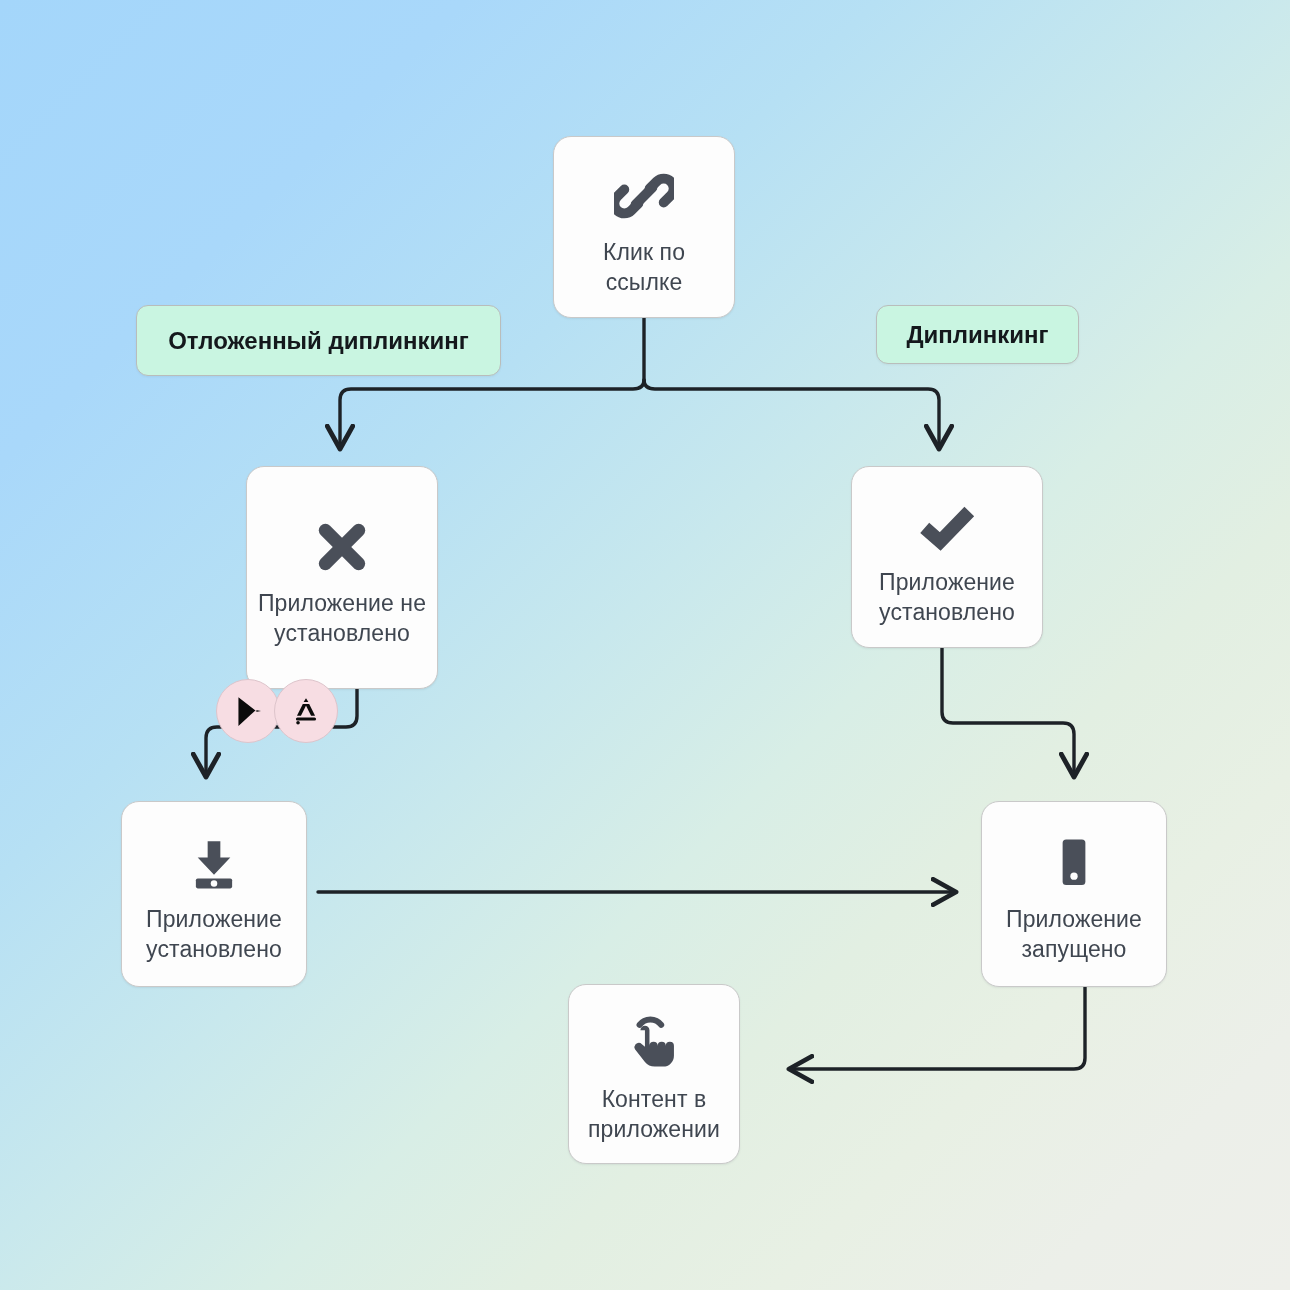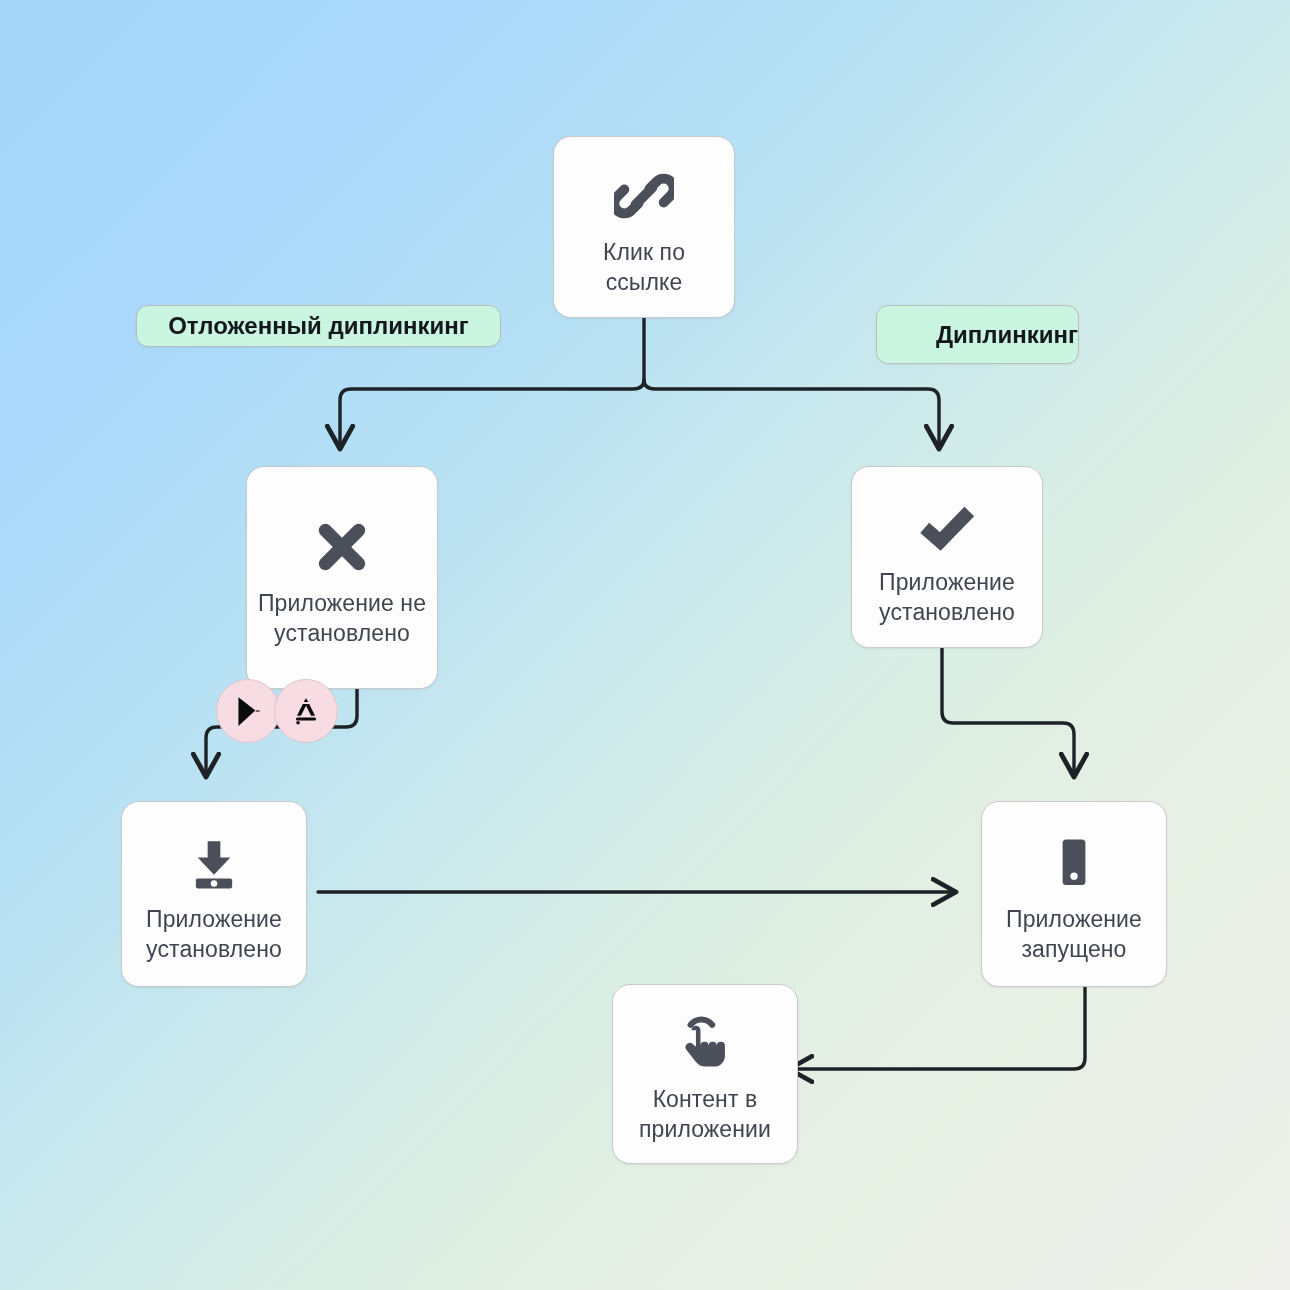--- a/index.html
+++ b/index.html
@@ -68,40 +68,40 @@
     letter-spacing: 0.1px;
     white-space: pre-line;
     padding: 0 8px;
   }
 
   #node-link        { left: 553px; top: 136px;  width: 182px; height: 182px; }
   #node-not-installed { left: 246px; top: 466px; width: 192px; height: 223px; }
   #node-installed   { left: 851px; top: 466px; width: 192px; height: 182px; }
   #node-app-installed { left: 121px; top: 801px; width: 186px; height: 186px; }
   #node-app-opened  { left: 981px; top: 801px; width: 186px; height: 186px; }
-  #node-content     { left: 612px; top: 984px; width: 186px; height: 180px; }
+  #node-content     { left: 568px; top: 984px; width: 172px; height: 180px; }
 
   
   .branch-label {
     position: absolute;
     background: #c9f5e1;
     border: 1px solid #b9bdbb;
     border-radius: 12px;
     display: flex;
     align-items: center;
     justify-content: center;
     font-size: 24px;
     font-weight: bold;
     color: #14181c;
     box-sizing: border-box;
     z-index: 4;
     box-shadow: 0 1px 2px rgba(80,90,100,0.08);
   }
-  #label-deferred { left: 136px; top: 305px; width: 365px; height: 42px; }
-  #label-direct   { left: 876px; top: 305px; width: 203px; height: 59px; justify-content: flex-end; }
+  #label-deferred { left: 136px; top: 305px; width: 365px; height: 71px; }
+  #label-direct   { left: 876px; top: 305px; width: 203px; height: 59px; }
 
   
   .store-badges {
     position: absolute;
     left: 216px;
     top: 679px;
     display: flex;
     z-index: 5;
   }
   .store-badge {

